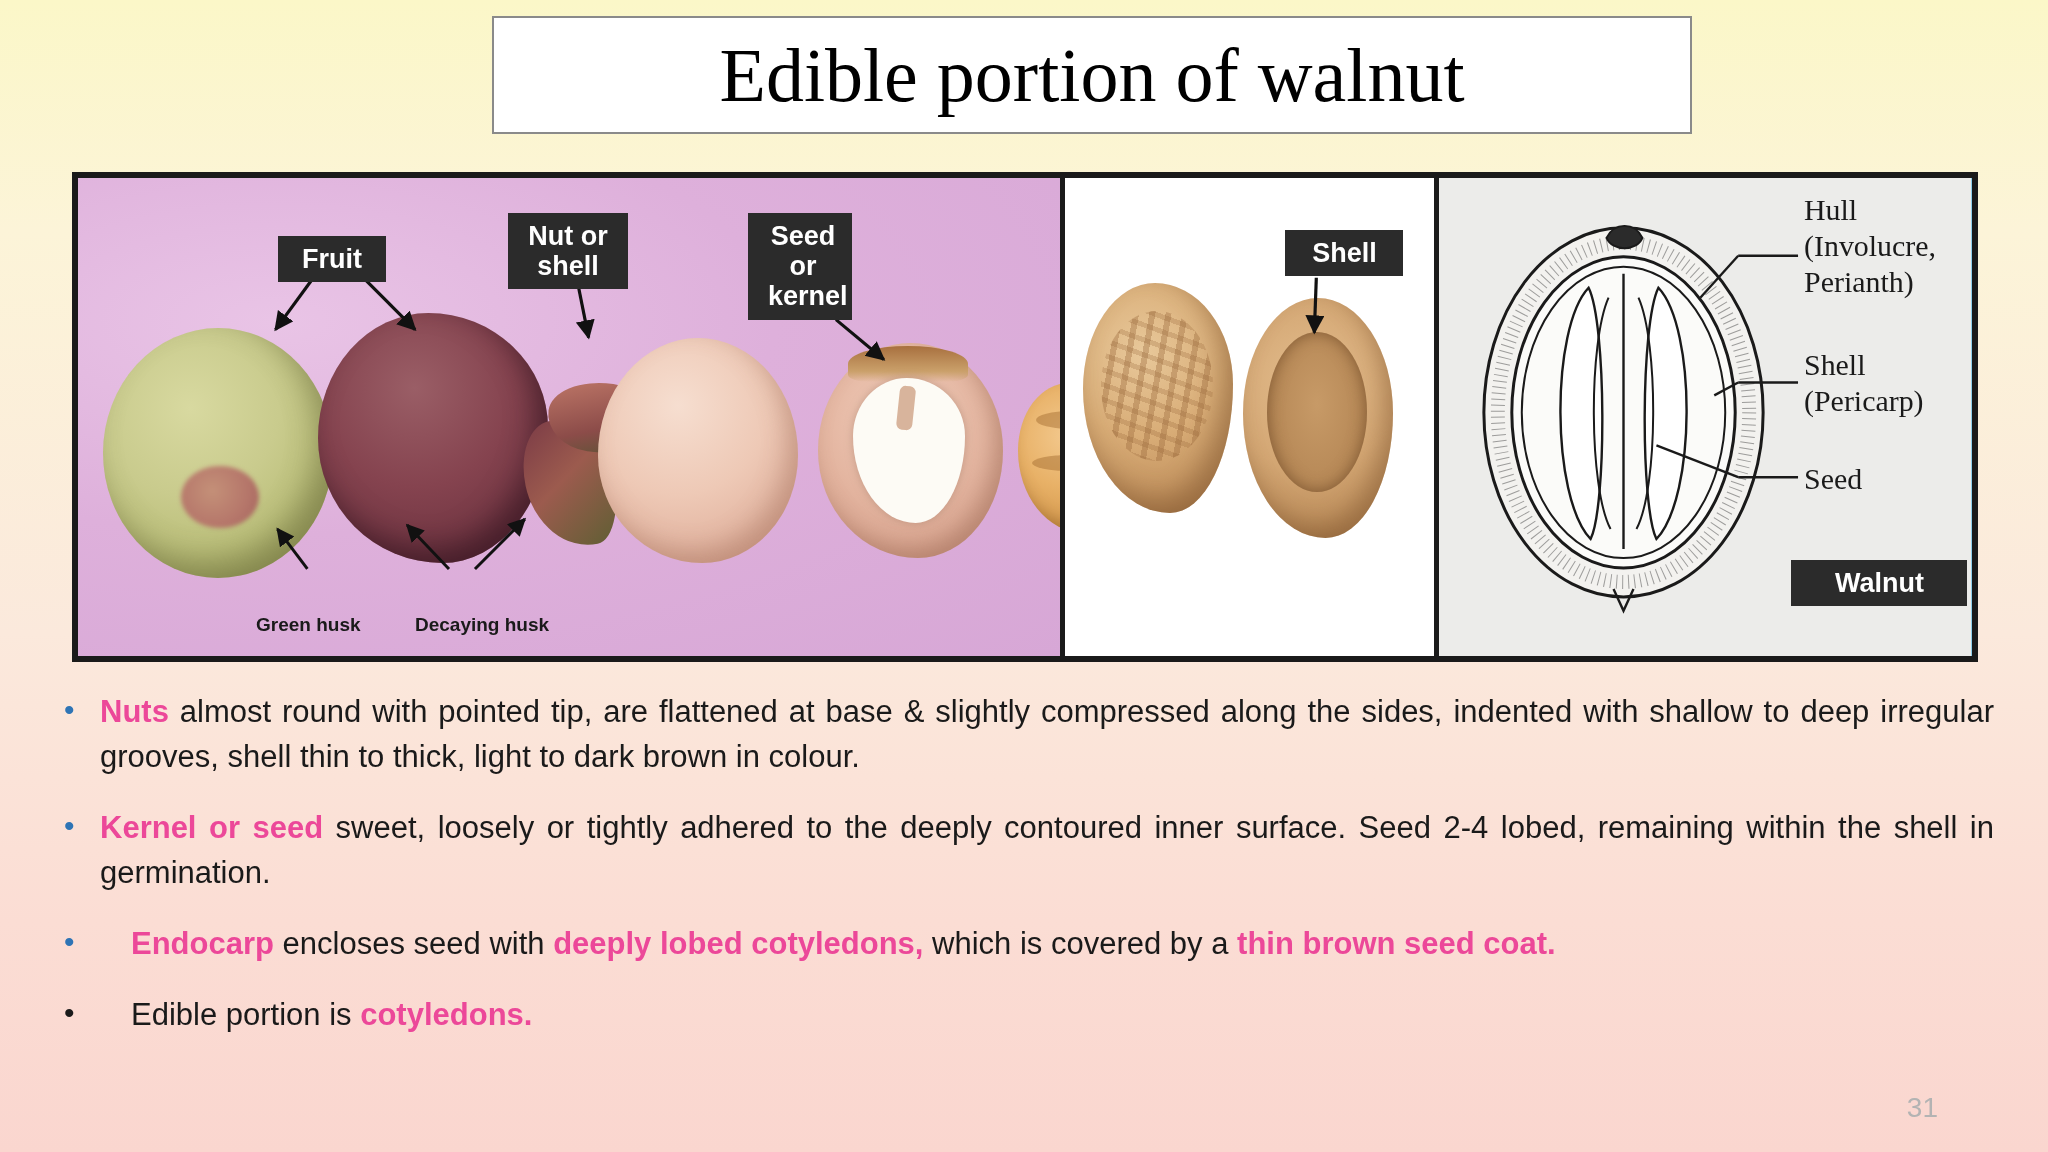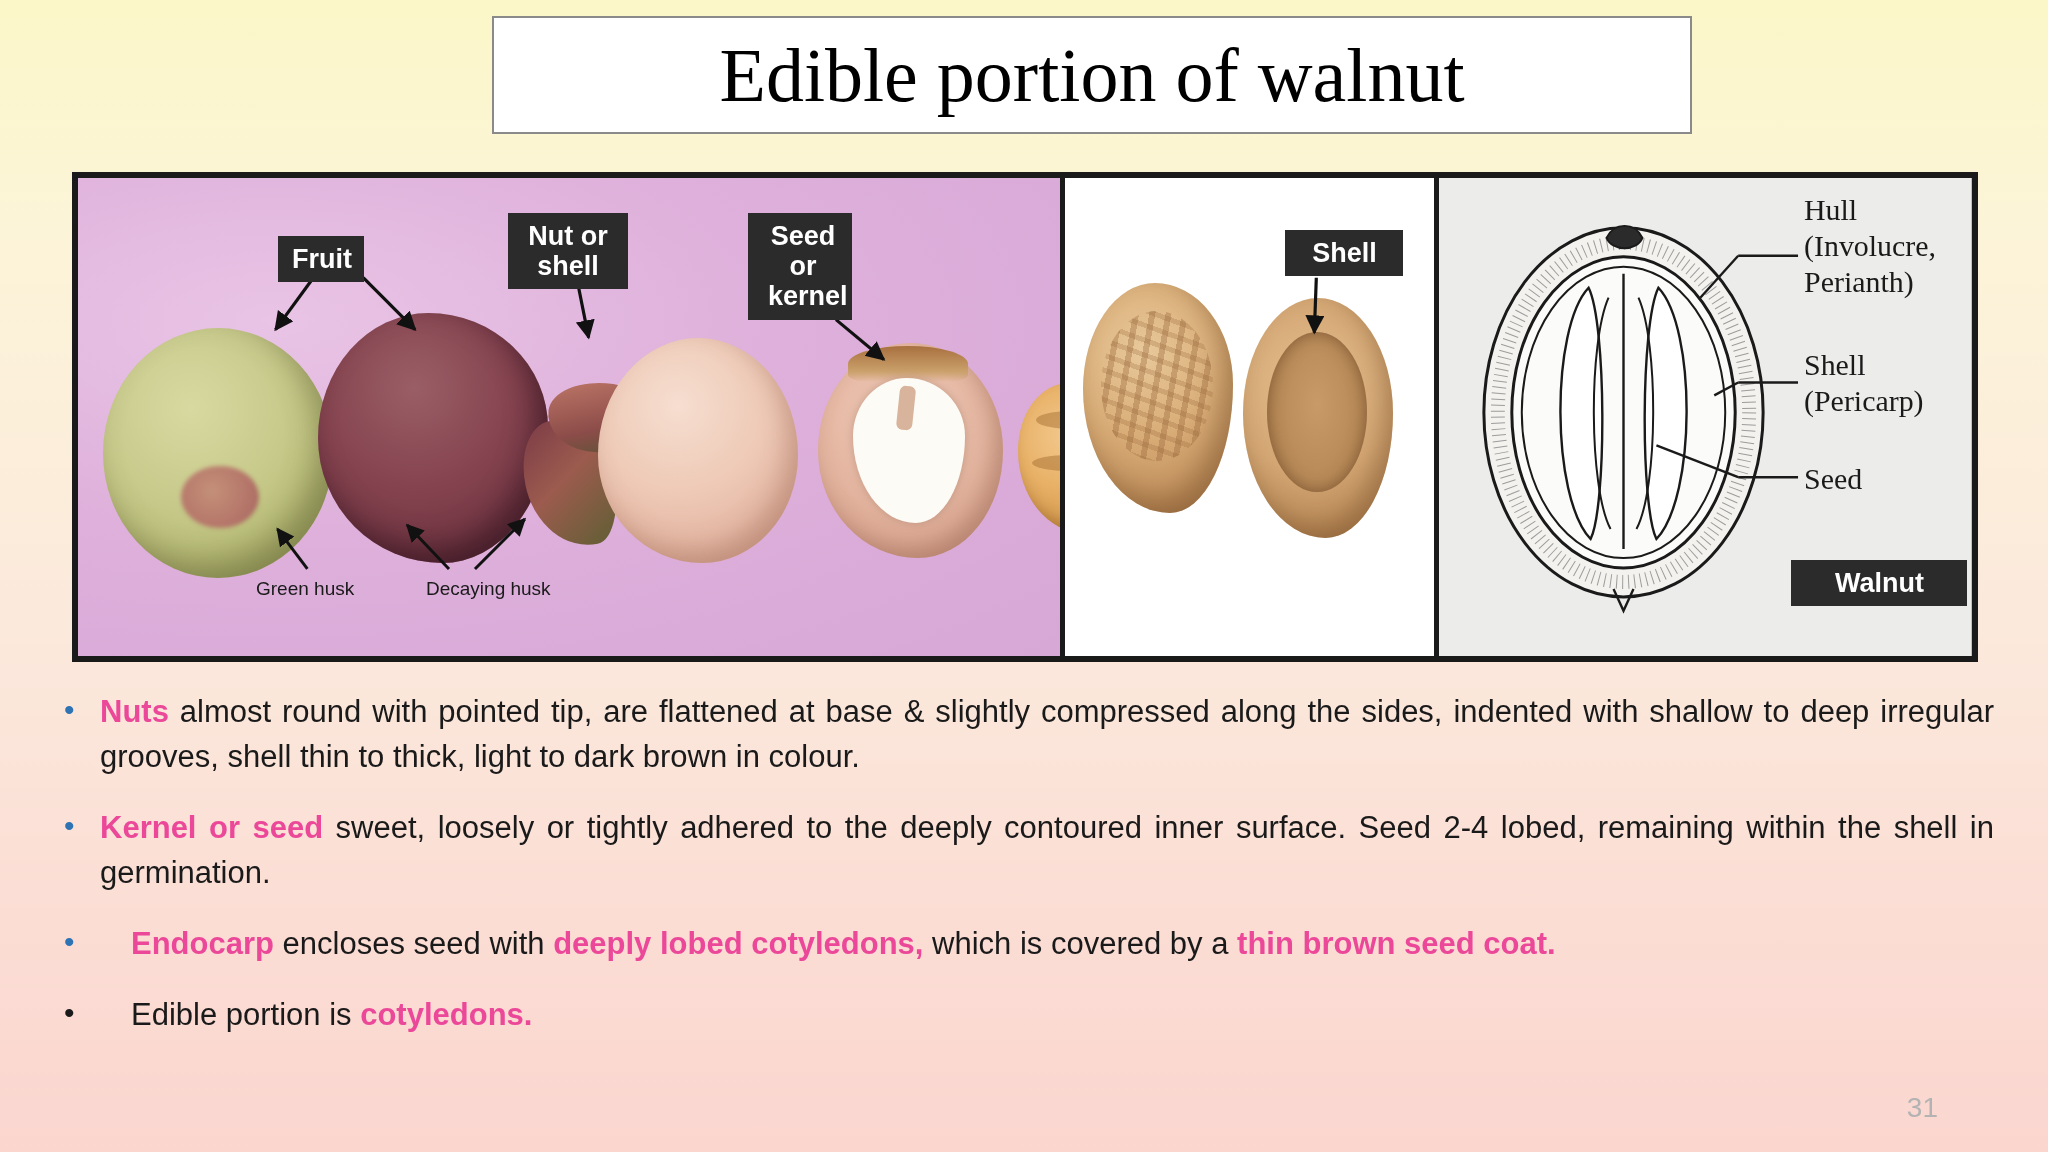--- a/index.html
+++ b/index.html
@@ -183,35 +183,36 @@
     background: #2b2b2b;
     color: #ffffff;
     font-weight: bold;
     font-size: 27px;
     line-height: 1.12;
     text-align: center;
     padding: 8px 14px;
     box-sizing: border-box;
     z-index: 5;
   }
-  .lbl-fruit      { left: 200px; top: 58px;  width: 86px; }
+  .lbl-fruit      { left: 200px; top: 58px;  width: 108px; }
   .lbl-nutshell   { left: 430px; top: 35px;  width: 120px; }
   .lbl-seedkernel { left: 670px; top: 35px;  width: 104px; padding-left: 20px; }
   .lbl-shell      { left: 1255px; top: 52px; width: 108px; }
   .lbl-walnut     { left: 1700px; top: 380px; width: 160px; }
 
   .cap {
     position: absolute;
     font-size: 19px;
-    font-weight: normal;
+    font-weight: bold;
     color: #1a1a1a;
     z-index: 5;
+    margin-top: 36px;
   }
   .cap-green  { left: 178px; top: 400px; }
-  .cap-decay  { left: 348px; top: 400px; }
+  .cap-decay  { left: 337px; top: 400px; }
 
   
   .arrow-layer { position:absolute; inset:0; z-index:4; pointer-events:none; }
 
   
   .content {
     position: absolute;
     left: 64px;
     top: 690px;
     width: 1930px;

